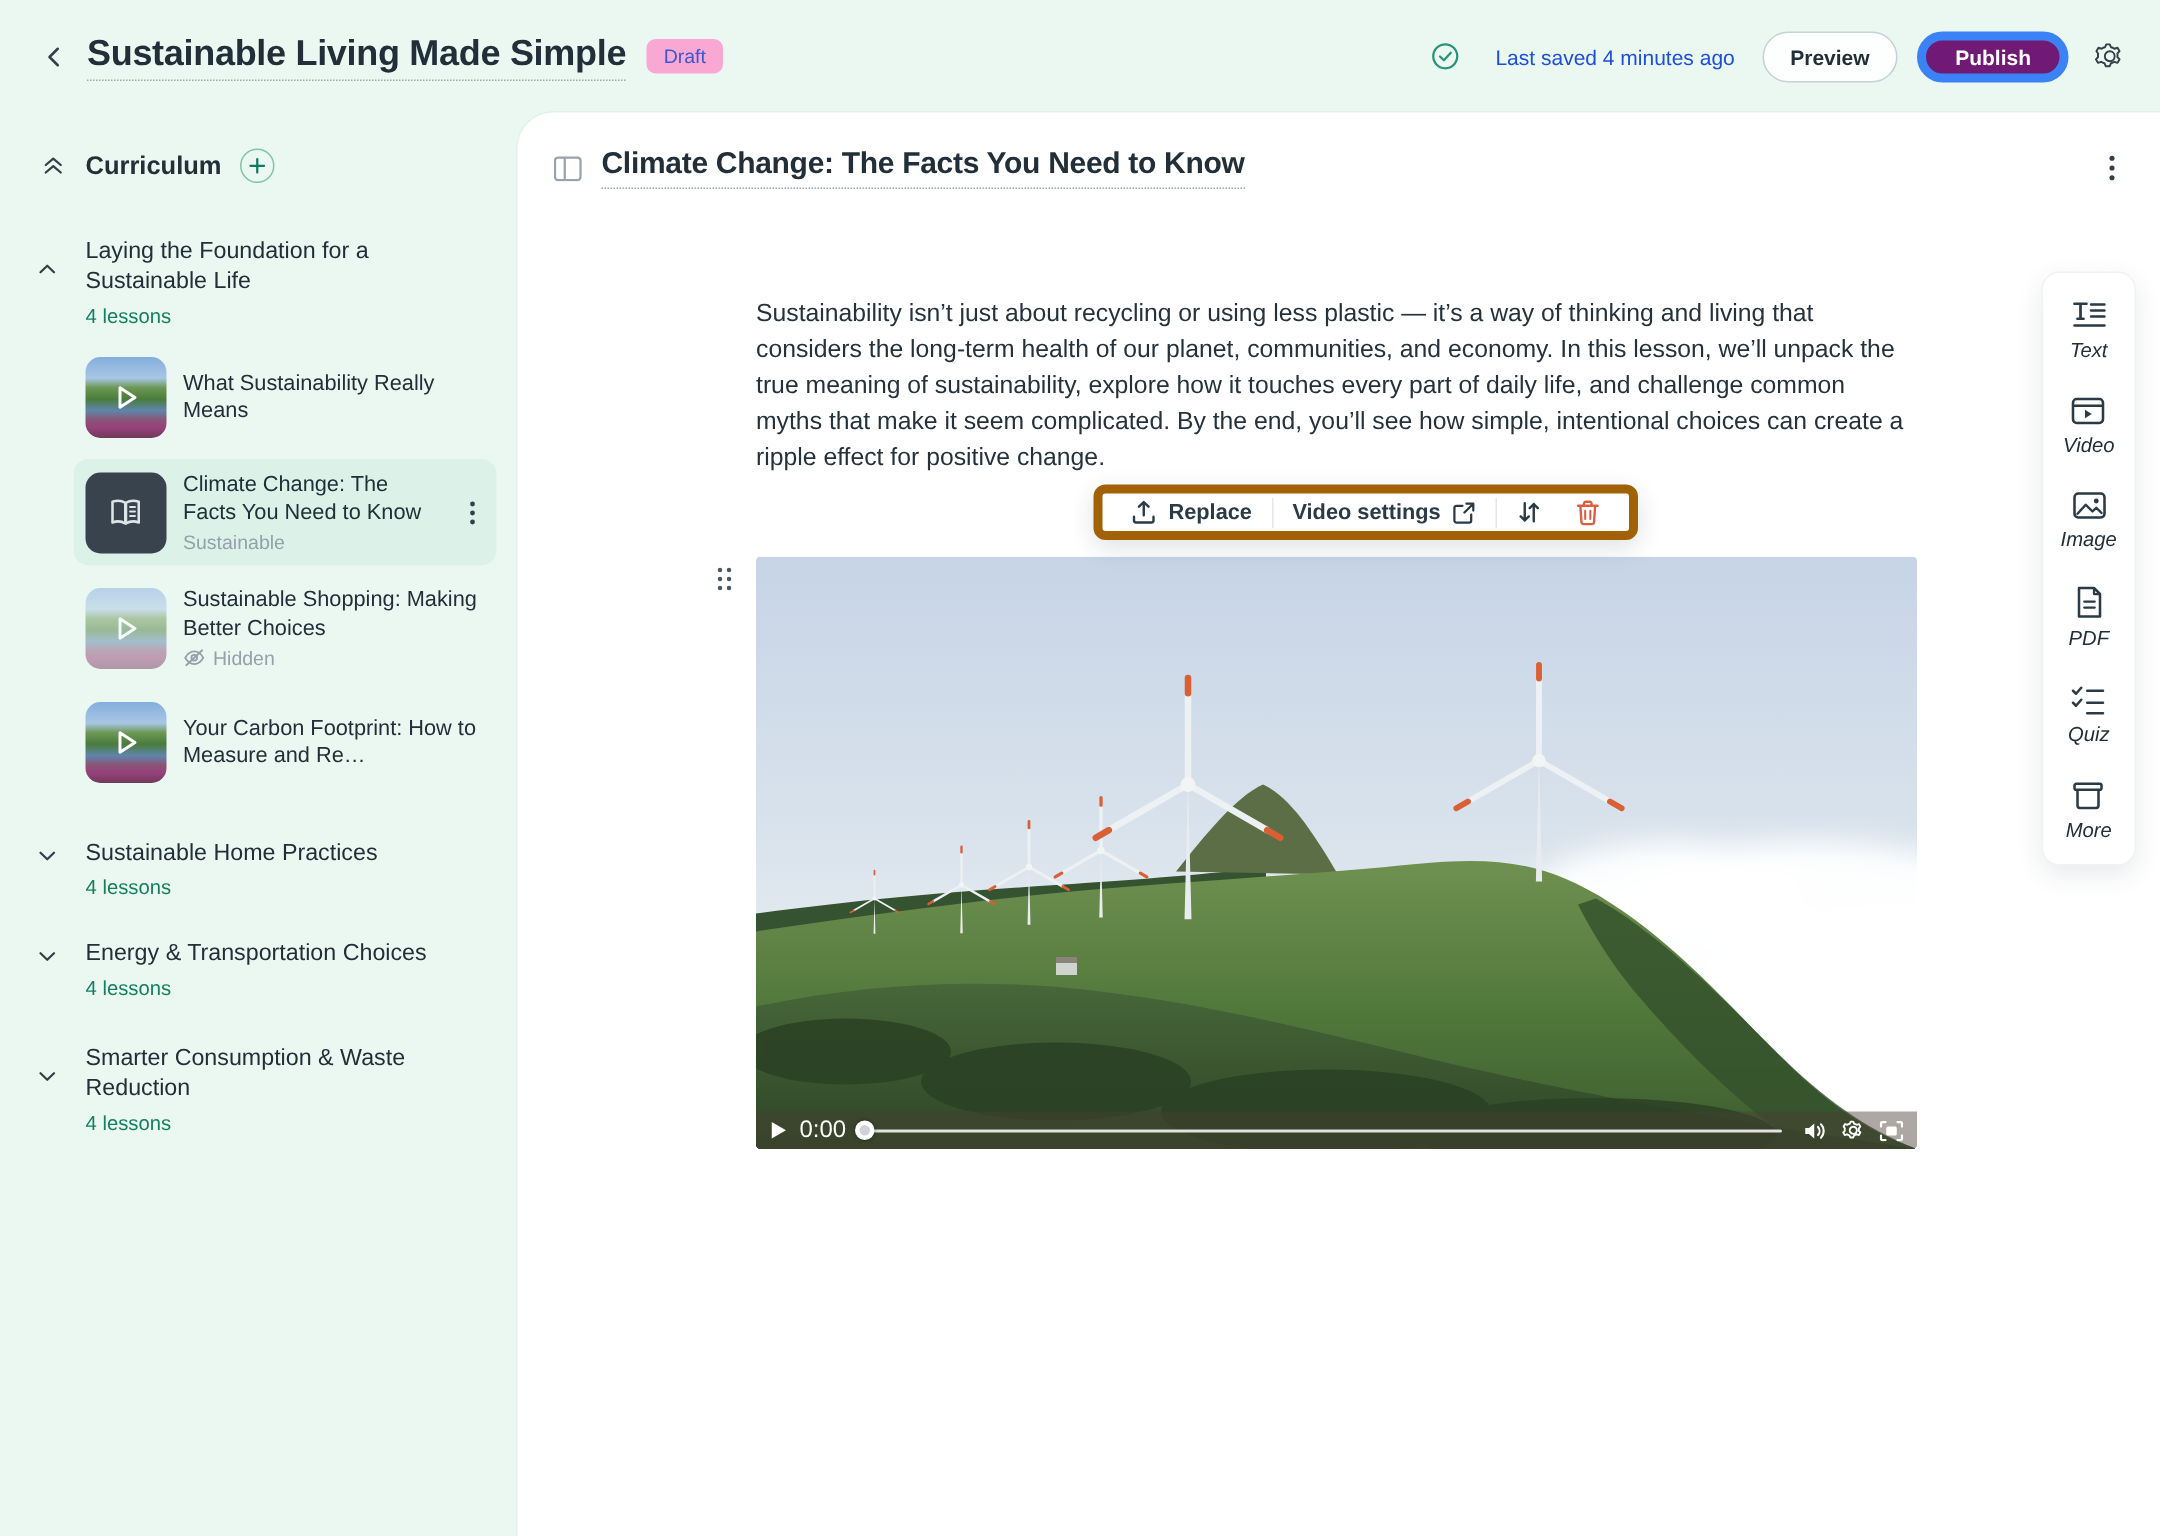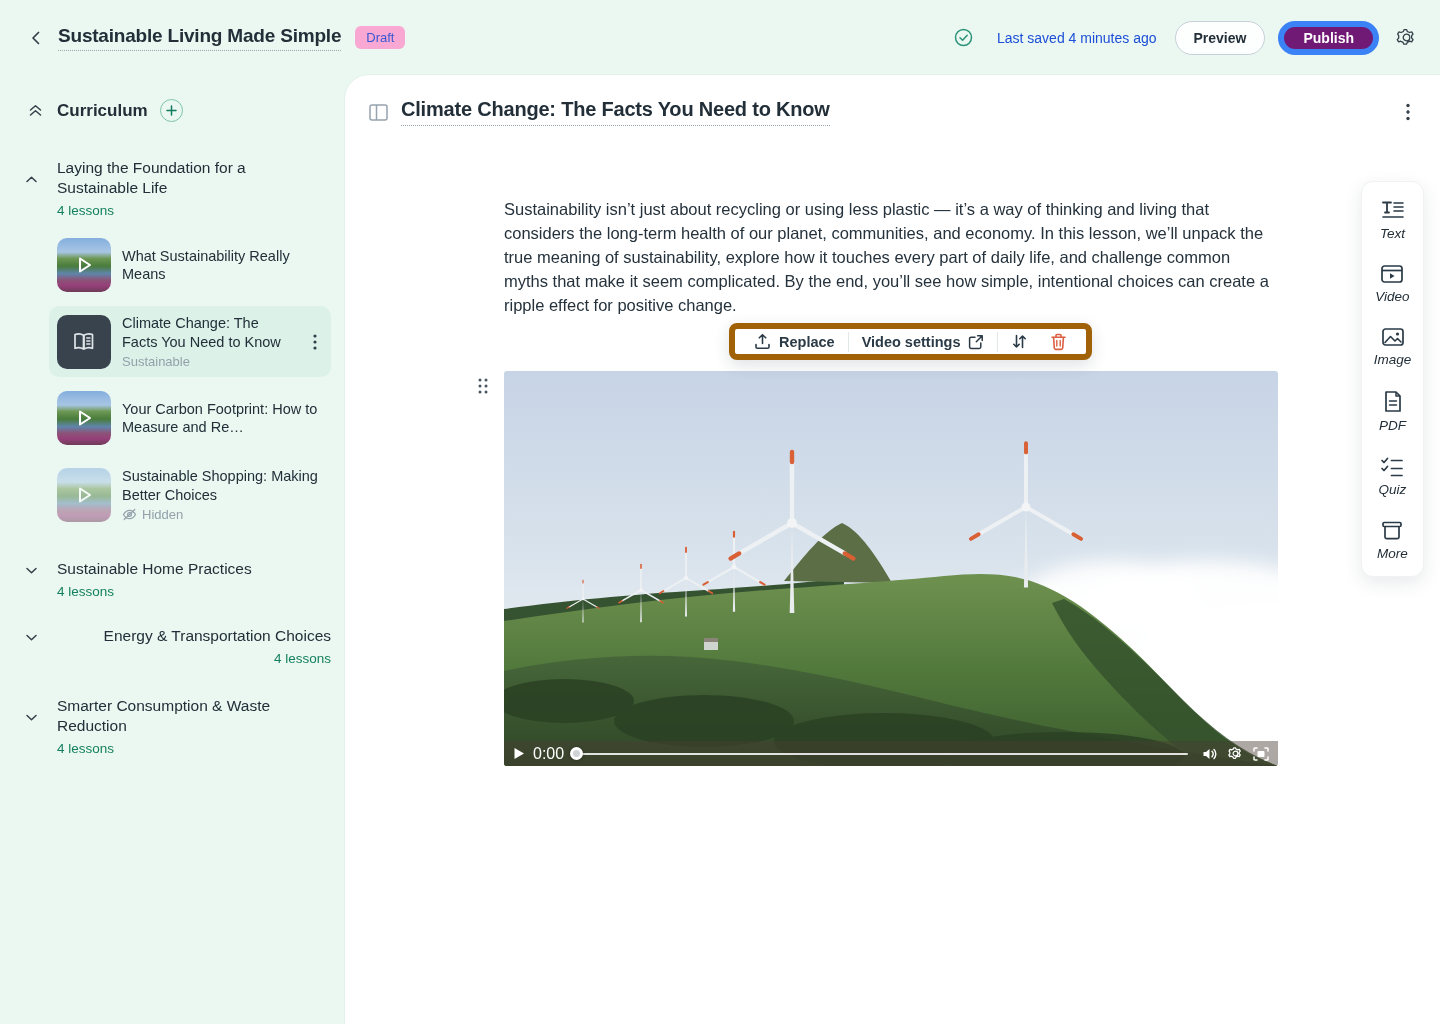--- a/index.html
+++ b/index.html
@@ -10,21 +10,21 @@
     color:#222f38;
     position:relative;
   }
   
   .header {
     position:absolute; top:0; left:0; width:1440px; height:75px;
     display:flex; align-items:center; padding:0 22px 0 22px;
   }
   .back-btn { width:28px; height:28px; display:flex; align-items:center; justify-content:center; cursor:pointer; background:none; border:none; }
   .course-title {
-    margin-left:8px; font-size:19px; font-weight:700; letter-spacing:-.2px;
+    margin-left:8px; font-size:24px; font-weight:700; letter-spacing:-.2px;
     border-bottom:1.5px dotted #9aa8b2; padding-bottom:3px; cursor:text;
   }
   .draft-badge {
     margin-left:14px; background:#f9a8d4; color:#3a57d1; font-size:13px; font-weight:500;
     padding:4px 11px; border-radius:6px;
   }
   .header-right { margin-left:auto; display:flex; align-items:center; }
   .saved-group { display:flex; align-items:center; gap:24px; color:#1d4ed8; font-size:14px; }
   .btn {
     height:34px; border-radius:17px; font-size:14px; font-weight:600;
@@ -229,33 +229,20 @@
           <div class="lesson-title">Climate Change: The Facts You Need to Know</div>
           <div class="lesson-sub">Sustainable</div>
         </div>
         <button class="lesson-kebab">
           <svg width="4" height="16" viewBox="0 0 4 16">
             <circle cx="2" cy="2" r="1.6" fill="#33404a"></circle>
               <circle cx="2" cy="8" r="1.6" fill="#33404a"></circle>
               <circle cx="2" cy="14" r="1.6" fill="#33404a"></circle>
           </svg>
         </button>
-      </div>
-
-      <div class="lesson">
-        <div class="thumb">
-          <div class="play-ov">
-            <svg width="26" height="26" viewBox="0 0 26 26">
-              <path d="M9 6.5 L19 13 L9 19.5 Z" fill="none" stroke="#ffffff" stroke-width="2" stroke-linejoin="round"></path>
-            </svg>
-          </div>
-        </div>
-        <div class="lesson-text">
-          <div class="lesson-title">Your Carbon Footprint: How to Measure and Re…</div>
-        </div>
       </div>
 
       <div class="lesson">
         <div class="thumb dimmed">
           <div class="play-ov">
             <svg width="26" height="26" viewBox="0 0 26 26">
               <path d="M9 6.5 L19 13 L9 19.5 Z" fill="none" stroke="#ffffff" stroke-width="2" stroke-linejoin="round"></path>
             </svg>
           </div>
         </div>
@@ -264,36 +251,49 @@
           <div class="lesson-sub">
             <svg width="15" height="13" viewBox="0 0 15 13">
               <path d="M1.5 6.5 C3 3.8 5 2.3 7.5 2.3 C10 2.3 12 3.8 13.5 6.5 C12 9.2 10 10.7 7.5 10.7 C5 10.7 3 9.2 1.5 6.5 Z" fill="none" stroke="#94a0aa" stroke-width="1.2"></path>
               <circle cx="7.5" cy="6.5" r="1.9" fill="none" stroke="#94a0aa" stroke-width="1.2"></circle>
               <path d="M2.2 11.5 L12.8 1.5" stroke="#94a0aa" stroke-width="1.2" stroke-linecap="round"></path>
             </svg>
             <span>Hidden</span>
           </div>
         </div>
       </div>
+
+      <div class="lesson">
+        <div class="thumb">
+          <div class="play-ov">
+            <svg width="26" height="26" viewBox="0 0 26 26">
+              <path d="M9 6.5 L19 13 L9 19.5 Z" fill="none" stroke="#ffffff" stroke-width="2" stroke-linejoin="round"></path>
+            </svg>
+          </div>
+        </div>
+        <div class="lesson-text">
+          <div class="lesson-title">Your Carbon Footprint: How to Measure and Re…</div>
+        </div>
+      </div>
     </div>
   </div>
 
   <div class="section" style="margin-top:29px;">
     <div class="section-header">
       <div class="section-chevron">
         <svg width="15" height="15" viewBox="0 0 15 15">
           <path d="M3 5.5 L7.5 9.8 L12 5.5" fill="none" stroke="#33404a" stroke-width="1.5" stroke-linecap="round" stroke-linejoin="round"></path>
         </svg>
       </div>
       <div class="section-title">Sustainable Home Practices</div>
       <div class="lesson-count">4 lessons</div>
     </div>
   </div>
 
-  <div class="section" style="margin-top:27px;text-align:right;">
+  <div class="section" style="margin-top:27px;">
     <div class="section-header">
       <div class="section-chevron">
         <svg width="15" height="15" viewBox="0 0 15 15">
           <path d="M3 5.5 L7.5 9.8 L12 5.5" fill="none" stroke="#33404a" stroke-width="1.5" stroke-linecap="round" stroke-linejoin="round"></path>
         </svg>
       </div>
       <div class="section-title">Energy &amp; Transportation Choices</div>
       <div class="lesson-count">4 lessons</div>
     </div>
   </div>

